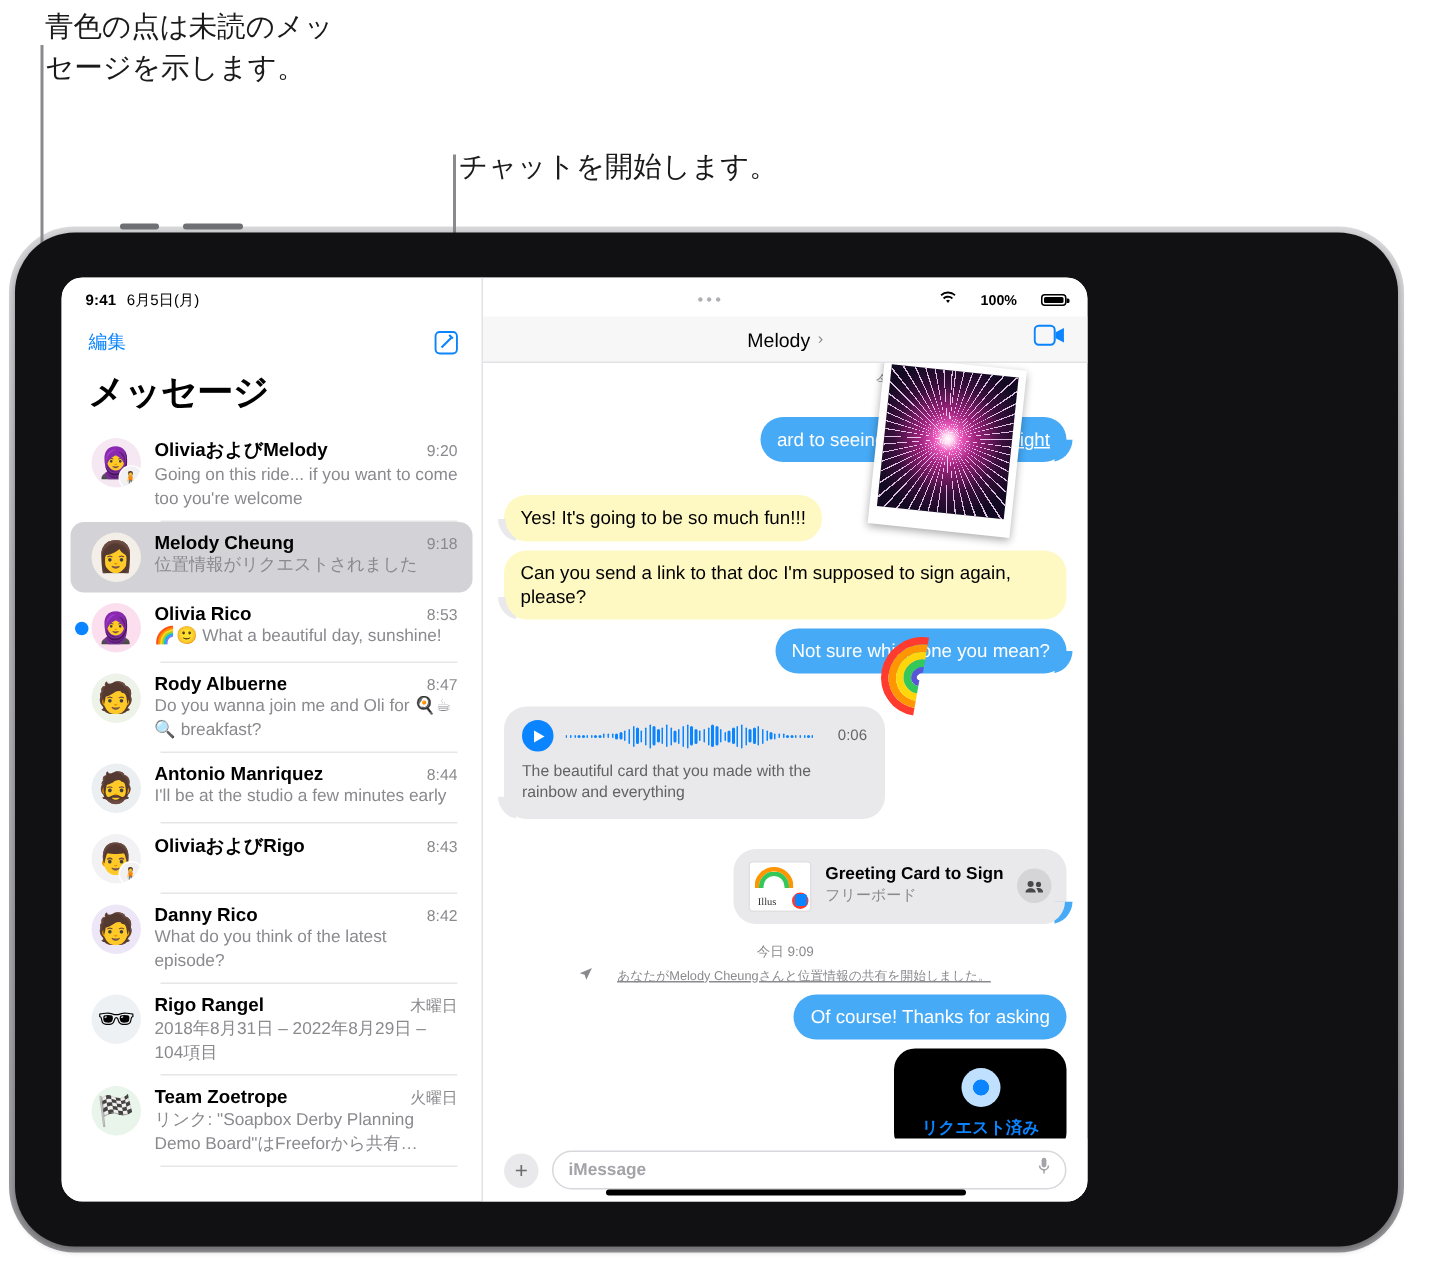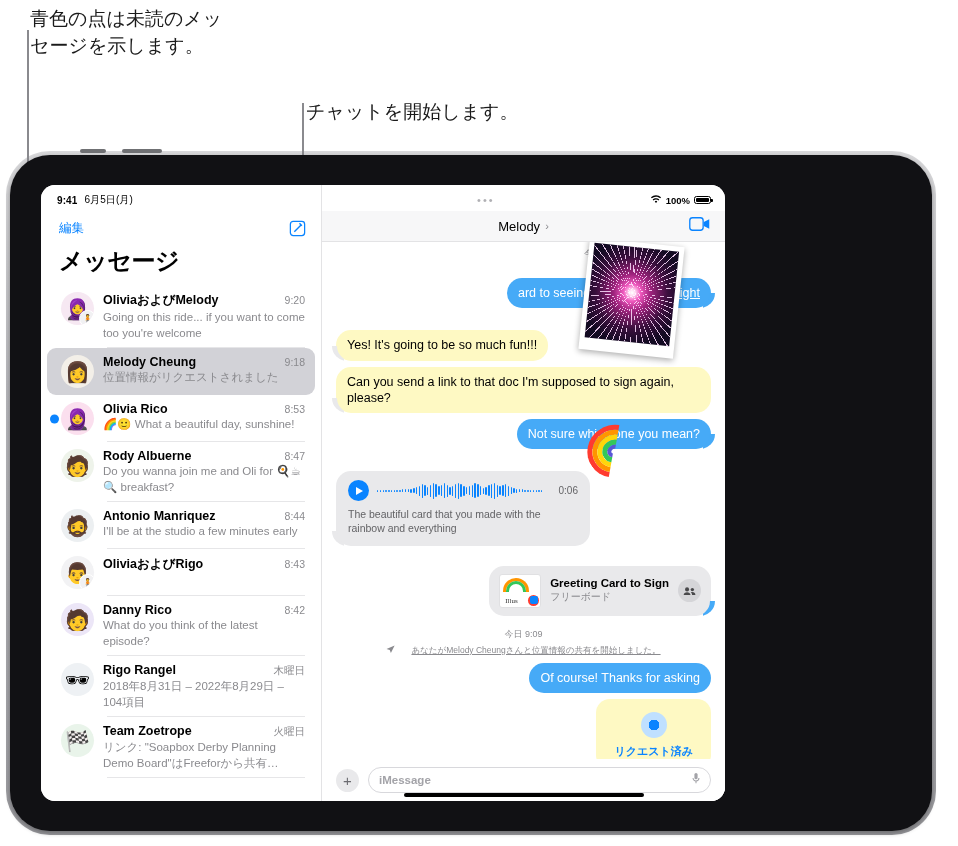--- a/index.html
+++ b/index.html
@@ -53,21 +53,21 @@
   .convo-body{flex:1;min-width:0;}
   .convo-row1{display:flex;align-items:baseline;justify-content:space-between;gap:6px;}
   .convo-name{font-size:12.5px;font-weight:700;color:#000;white-space:nowrap;overflow:hidden;text-overflow:ellipsis;}
   .convo-time{font-size:10.5px;color:#8a8a8e;flex:0 0 auto;}
   .convo-prev{font-size:11.5px;color:#8a8a8e;line-height:1.35;margin-top:1px;max-height:31px;overflow:hidden;}
 
   
   .chat{flex:1;display:flex;flex-direction:column;background:#fff;position:relative;min-width:0;}
   .chat-status{height:22px;display:flex;align-items:center;justify-content:space-between;padding:4px 14px 0 0;font-size:10px;}
   .dots{width:100%;text-align:center;color:#b0b0b4;letter-spacing:2px;font-size:11px;line-height:1;}
-  .chat-right{display:flex;align-items:center;gap:4px;font-size:9.5px;font-weight:600;color:#000;white-space:nowrap;}
+  .chat-right{display:flex;align-items:center;gap:16px;font-size:9.5px;font-weight:600;color:#000;white-space:nowrap;}
   .battery{width:17px;height:8.5px;border:1px solid #000;border-radius:2.5px;position:relative;padding:1px;box-sizing:border-box;}
   .battery i{display:block;height:100%;width:100%;background:#000;border-radius:1px;}
   .battery:after{content:"";position:absolute;right:-2.5px;top:2px;width:1.5px;height:3.5px;background:#000;border-radius:0 1px 1px 0;}
   .chat-head{height:30px;display:flex;align-items:center;justify-content:center;position:relative;border-bottom:1px solid #e3e3e5;background:#f7f7f8;}
   .chat-title{font-size:13px;font-weight:400;color:#000;display:flex;align-items:center;gap:5px;}
   .chev{color:#8a8a8e;font-size:11px;}
   .facetime{position:absolute;right:14px;top:50%;transform:translateY(-50%);color:#0a84ff;}
 
   .thread{flex:1;position:relative;overflow:hidden;padding:6px 14px 0 14px;}
   .bub{font-size:12.5px;line-height:1.3;padding:7px 11px;border-radius:15px;max-width:400px;display:inline-block;position:relative;}
@@ -108,21 +108,21 @@
   .wave span{display:block;width:1.4px;background:#0a84ff;border-radius:1px;}
   .dur{font-size:10px;color:#636366;flex:0 0 auto;}
   .transcript{font-size:10.5px;color:#636366;line-height:1.35;margin-top:6px;}
 
   .card{background:#e9e9eb;border-radius:15px;padding:8px 10px;display:flex;align-items:center;gap:9px;max-width:230px;position:relative;}
   .card-thumb{width:40px;height:32px;background:#fff;border-radius:3px;position:relative;overflow:hidden;flex:0 0 40px;border:1px solid #e0e0e2;}
   .card-title{font-size:11.5px;font-weight:700;color:#000;white-space:nowrap;}
   .card-sub{font-size:10px;color:#8a8a8e;margin-top:1px;}
   .card-ppl{width:23px;height:23px;border-radius:50%;background:#d5d5d8;display:flex;align-items:center;justify-content:center;flex:0 0 23px;font-size:11px;}
 
-  .loc{background:#fef9c3;border-radius:14px;padding:13px 18px 10px;text-align:center;max-width:140px;}
+  .loc{background:#000000;border-radius:14px;padding:13px 18px 10px;text-align:center;max-width:140px;}
   .loc-dot{width:26px;height:26px;border-radius:50%;background:radial-gradient(circle,#0a84ff 0 28%, #bfe0ff 30% 100%);margin:0 auto 6px;}
   .loc-txt{font-size:11px;color:#0a84ff;font-weight:600;white-space:nowrap;}
 
   .composer{height:42px;display:flex;align-items:center;gap:9px;padding:0 14px;background:#fff;}
   .plus{width:23px;height:23px;border-radius:50%;background:#e9e9eb;color:#6b6b70;display:flex;align-items:center;justify-content:center;font-size:15px;flex:0 0 23px;}
   .field{flex:1;height:24px;border:1px solid #d8d8dc;border-radius:13px;display:flex;align-items:center;justify-content:space-between;padding:0 10px;font-weight:bold;}
   .field span.ph{font-size:11.5px;color:#a3a3a8;}
   .homebar{position:absolute;left:50%;transform:translateX(-50%);bottom:4px;width:240px;height:4px;border-radius:3px;background:#000;}
 </style>
 </head>

